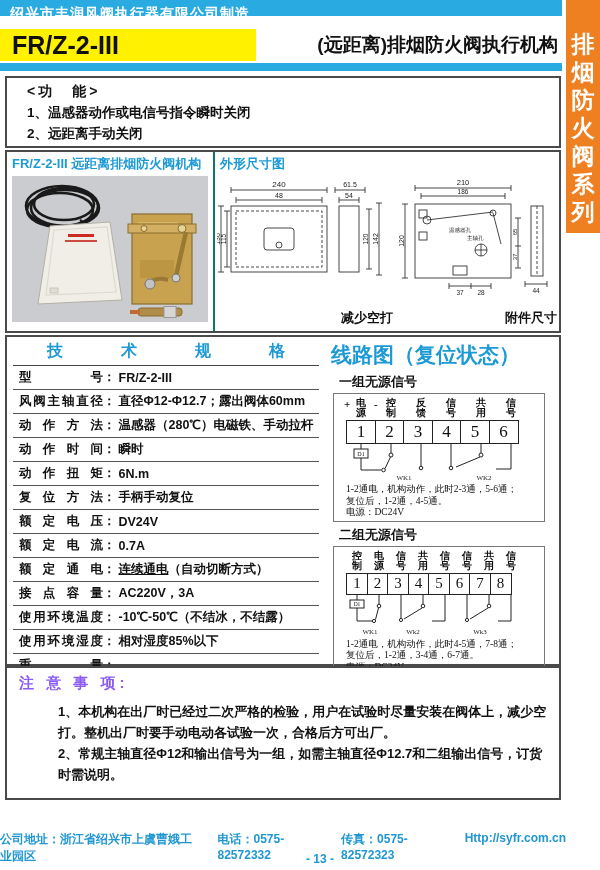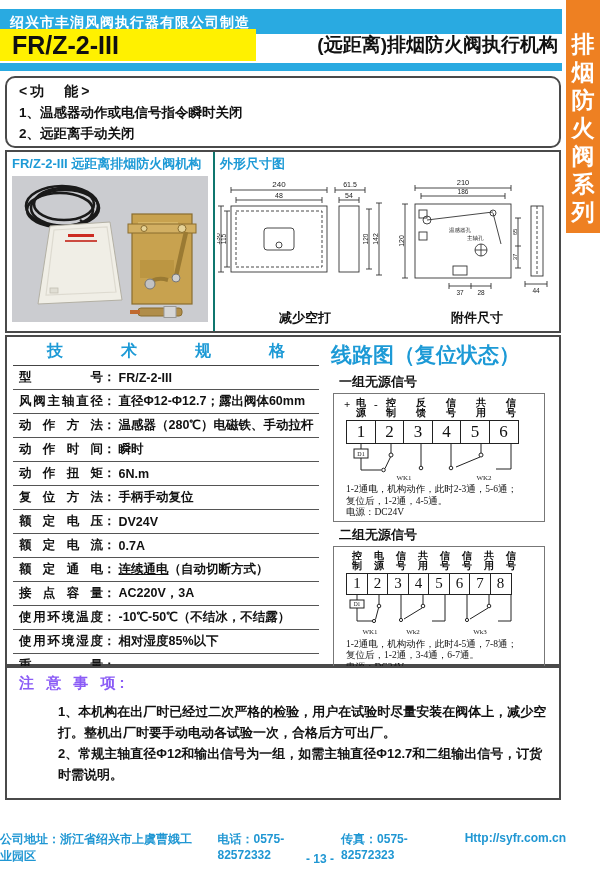--- a/index.html
+++ b/index.html
@@ -1,50 +1,50 @@
 <!DOCTYPE html>
 <html><head>
 <meta charset="utf-8">
 <style>
   html,body{margin:0;padding:0;background:#fff;}
   .page{position:relative;width:600px;height:870px;background:#fff;overflow:hidden;
         font-family:"Liberation Sans",sans-serif;color:#111;}
 
   
-  .top-bar{position:absolute;left:0;top:9px;width:562px;height:25px;background:#29aae1;
+  .top-bar{position:absolute;left:0;top:0;width:562px;height:16px;background:#29aae1;
            color:#fff;font-size:14px;font-weight:bold;line-height:27px;padding-left:10px;
            box-sizing:border-box;letter-spacing:1px;}
 
   
   .title-row{position:absolute;left:0;top:29px;width:562px;height:32px;display:flex;}
   .model-box{width:256px;background:#fff100;font-size:25px;font-weight:bold;
              padding-left:12px;line-height:32px;box-sizing:border-box;}
   .product-title{flex:1;text-align:right;font-size:19px;font-weight:bold;line-height:32px;
                  padding-right:4px;}
   .cyan-strip{position:absolute;left:0;top:63px;width:562px;height:8px;background:#29aae1;}
 
   
   .side-tab{position:absolute;right:0;top:0;width:34px;height:233px;background:#ee8022;
             color:#fff;font-weight:bold;font-size:23px;text-align:center;
             padding-top:30px;box-sizing:border-box;}
   .side-tab .side-char{line-height:28px;}
 
   
   .box{position:absolute;left:5px;width:556px;border:2px solid #4a4a4a;box-sizing:border-box;background:#fff;}
 
-  .features-box{top:76px;height:72px;padding:5px 12px;border-radius:10px;}
+  .features-box{top:76px;height:72px;padding:5px 20px;}
   .features-heading{font-size:14px;font-weight:bold;letter-spacing:3px;}
   .feature-line{font-size:13.5px;font-weight:bold;margin-top:3px;}
 
   .images-box{top:150px;height:183px;display:flex;}
   .photo-panel{width:208px;border-right:2px solid #0f766e;box-sizing:border-box;}
   .panel-title{color:#1d9ad6;font-weight:bold;font-size:13px;padding:3px 5px 1px;}
   .dim-panel{flex:1;}
   .dim-content{display:flex;justify-content:space-around;align-items:flex-start;padding-top:2px;}
-  .dim-fig{text-align:center;}
+  .dim-fig{text-align:right;}
   .dim-caption{font-size:13px;font-weight:bold;margin-top:1px;}
 
   
   .specs-box{top:335px;height:331px;display:flex;}
   .spec-table{width:314px;padding:0 2px 0 6px;box-sizing:border-box;}
   .spec-header{display:flex;justify-content:space-between;padding:4px 34px 3px;color:#1d9ad6;
                font-size:16px;font-weight:bold;border-bottom:1.5px solid #444;}
   .spec-row{display:flex;align-items:center;height:23px;border-bottom:1px solid #555;
             font-size:12.5px;font-weight:bold;}
   .spec-label{width:90px;display:flex;justify-content:space-between;padding-left:6px;box-sizing:border-box;}

